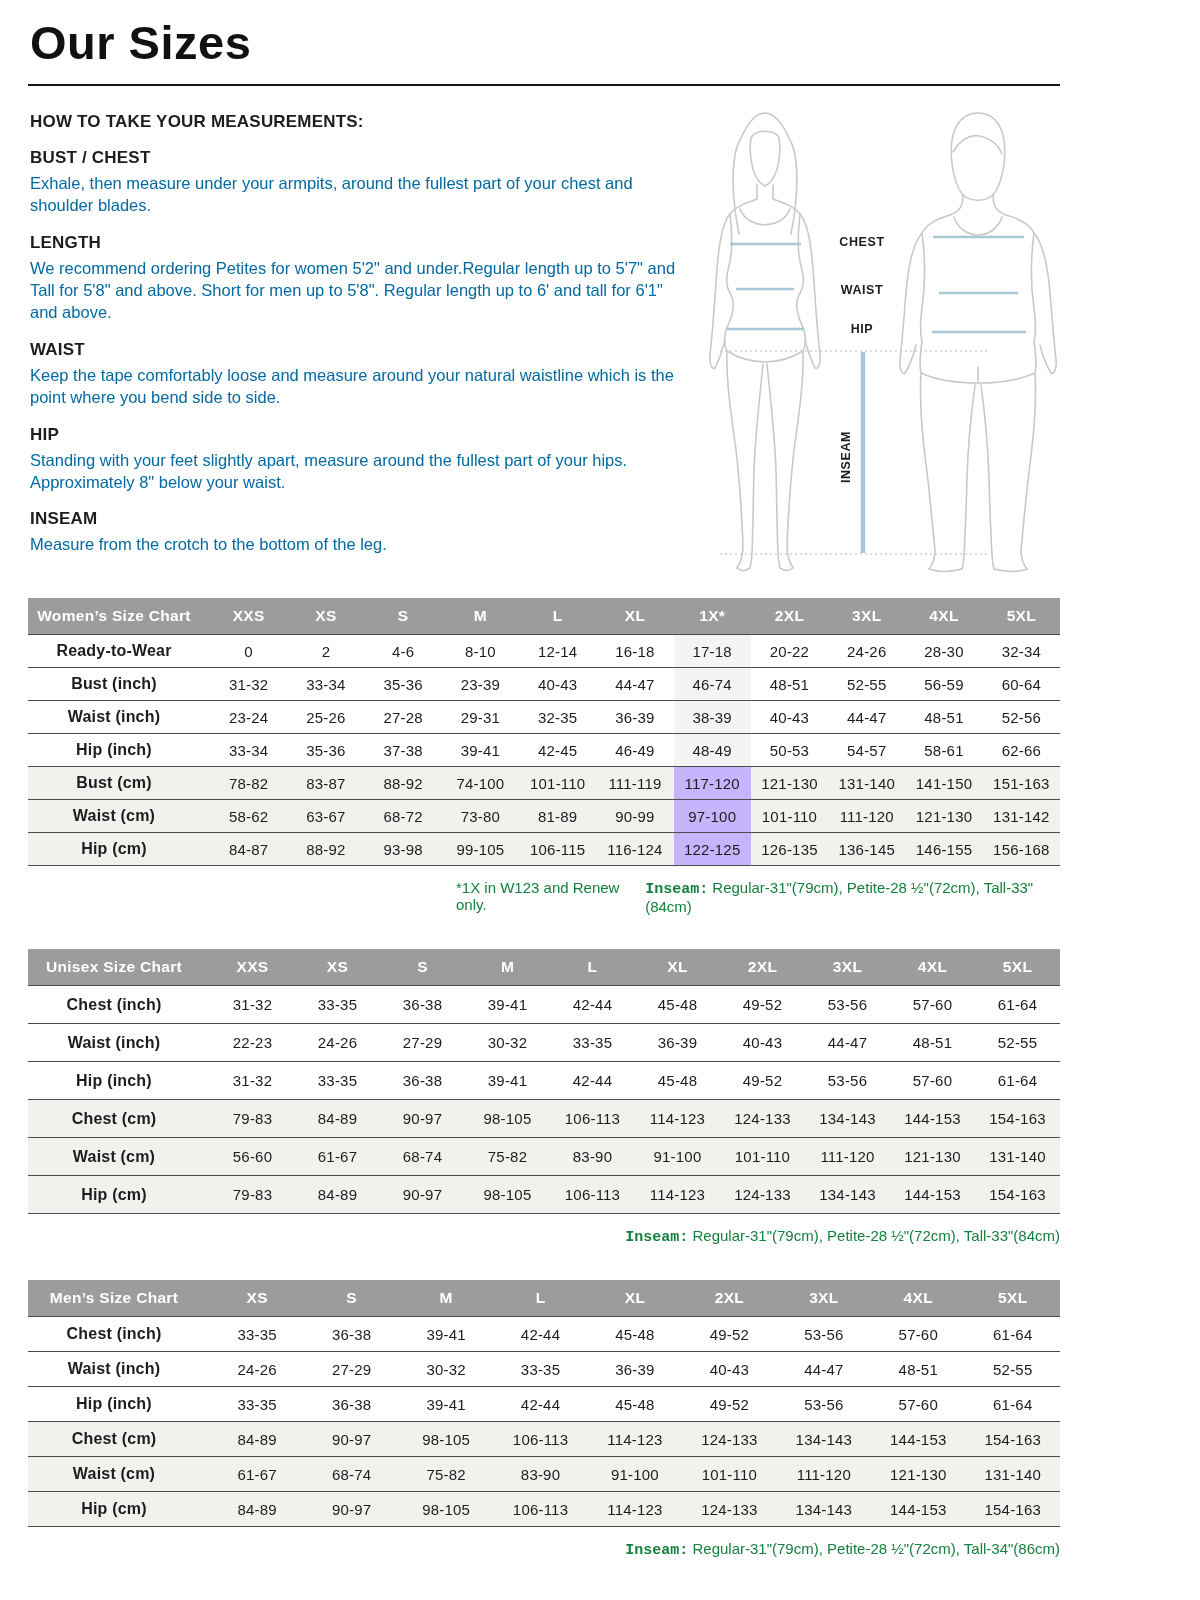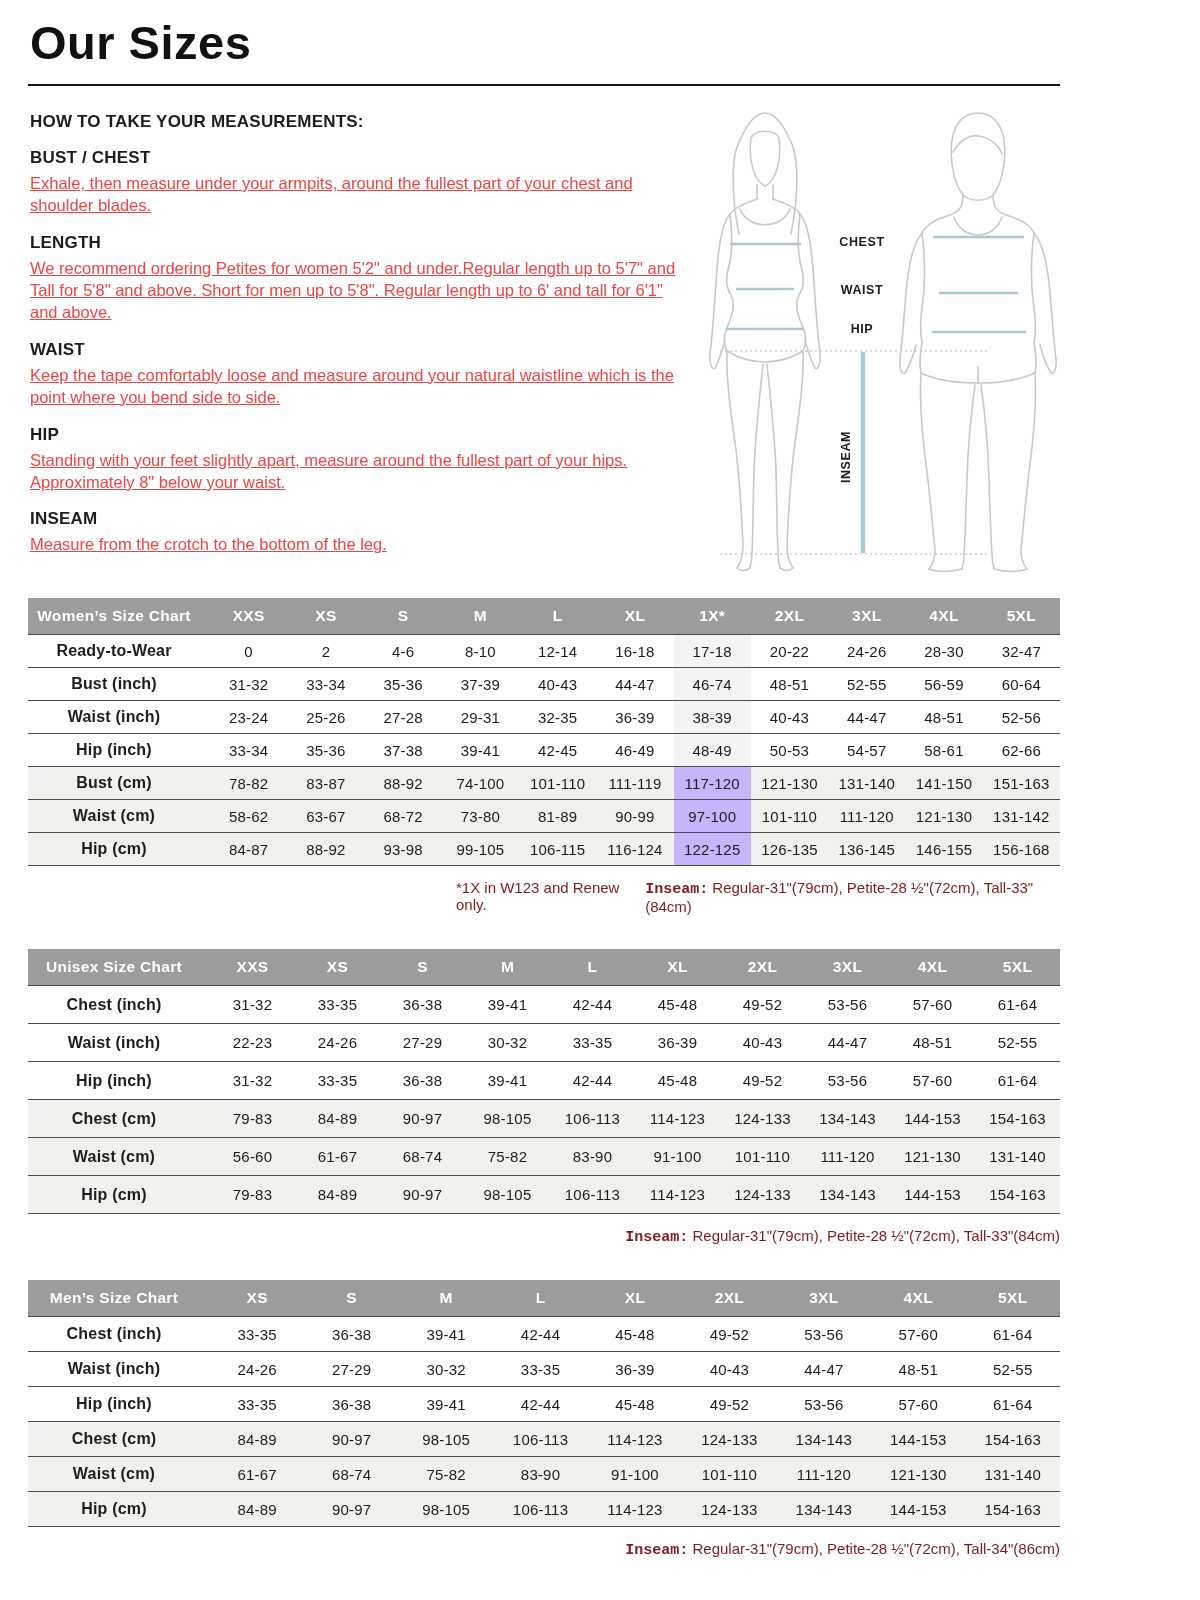--- a/index.html
+++ b/index.html
@@ -7,38 +7,38 @@
   body { font-family:"Liberation Sans", sans-serif; color:#1d1d1f; }
   .page { width:1088px; min-height:1600px; padding:15px 28px 20px; position:relative; }
 
   h1.title { font-size:47px; font-weight:800; letter-spacing:0.5px; margin:0 0 14px 2px; color:#111; }
   hr.title-rule { border:none; border-top:2px solid #141414; margin:0 0 16px; }
 
   .topflex { display:flex; }
   .howto { width:760px; padding-top:2px; }
   .howto h2 { font-size:17px; font-weight:bold; margin:8px 0 16px 2px; letter-spacing:0.2px; }
   .sec h3 { font-size:17px; font-weight:bold; margin:0 0 5px 2px; letter-spacing:0.2px; }
-  .sec p  { font-size:16.5px; line-height:1.33; margin:0 0 16px 2px; max-width:742px; color:#ef4444;text-decoration:underline; }
+  .sec p  { font-size:16.5px; line-height:1.33; margin:0 0 16px 2px; max-width:742px; color:#0369a1; }
 
   .diagram { width:380px; height:482px; flex:none; }
   .diagram svg text { font-family:"Liberation Sans", sans-serif; font-weight:bold; font-size:12.5px; fill:#1d1d1d; letter-spacing:0.6px; }
 
   table.sizes { width:100%; border-collapse:collapse; table-layout:fixed; margin-top:14px; }
   table.sizes th, table.sizes td { border-bottom:1px solid #4c4c4c; text-align:center; overflow:hidden; }
   table.sizes thead th { background:#9c9c9c; color:#fff; font-size:15.5px; font-weight:bold; padding:9px 3px; letter-spacing:0.3px; }
   table.sizes td { font-size:15px; padding:7px 3px; letter-spacing:0.2px; }
   table.sizes .lbl { width:182px; padding-right:13px; }
   table.sizes td.lbl { font-weight:bold; font-size:16px; }
   table.sizes tr.shaded td { background:#f2f1ed; }
   table.sizes td.hl { background:rgba(75,75,60,0.06); }
   table.sizes tr.shaded td.hl { background:#c4b5fd;margin-top:44px; }
   table.unisex td { padding:9.5px 3px; }
   table.mens td { padding:8px 3px; }
 
-  .footrow { display:flex; align-items:baseline; font-size:15px; margin:13px 0 10px; color:#7f1d1d; }
+  .footrow { display:flex; align-items:baseline; font-size:15px; margin:13px 0 10px; color:#15803d; }
   .footrow .fleft { margin-left:428px; }
   .footrow .fright { margin-left:auto; }
   .footrow b { font-weight:bold;font-family:Liberation Mono, monospace; }
   .tablegap { height:10px; }
 </style>
 </head>
 <body>
 
 <div class="page">
 
@@ -163,28 +163,28 @@
           <td class="">0</td>
           <td class="">2</td>
           <td class="">4-6</td>
           <td class="">8-10</td>
           <td class="">12-14</td>
           <td class="">16-18</td>
           <td class="hl">17-18</td>
           <td class="">20-22</td>
           <td class="">24-26</td>
           <td class="">28-30</td>
-          <td class="">32-47</td>
+          <td class="">32-34</td>
         </tr>
         <tr class="">
           <td class="lbl">Bust (inch)</td>
           <td class="">31-32</td>
           <td class="">33-34</td>
           <td class="">35-36</td>
-          <td class="">37-39</td>
+          <td class="">23-39</td>
           <td class="">40-43</td>
           <td class="">44-47</td>
           <td class="hl">46-74</td>
           <td class="">48-51</td>
           <td class="">52-55</td>
           <td class="">56-59</td>
           <td class="">60-64</td>
         </tr>
         <tr class="">
           <td class="lbl">Waist (inch)</td>

